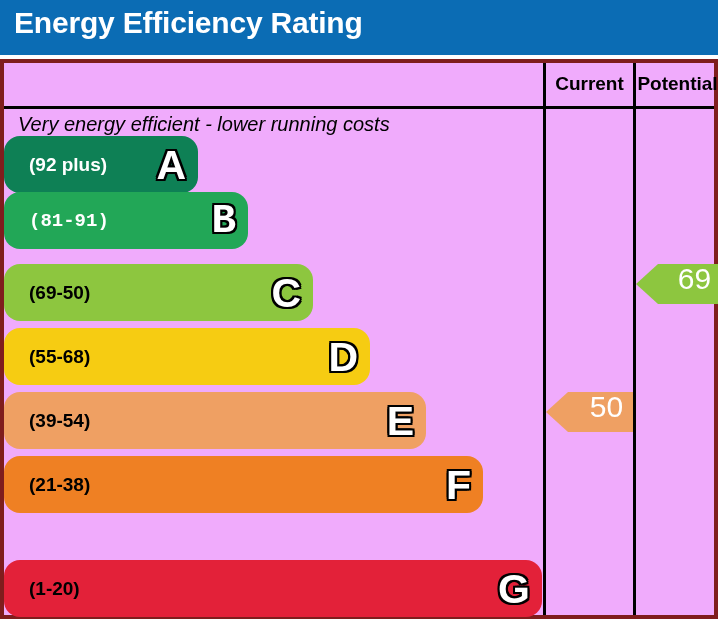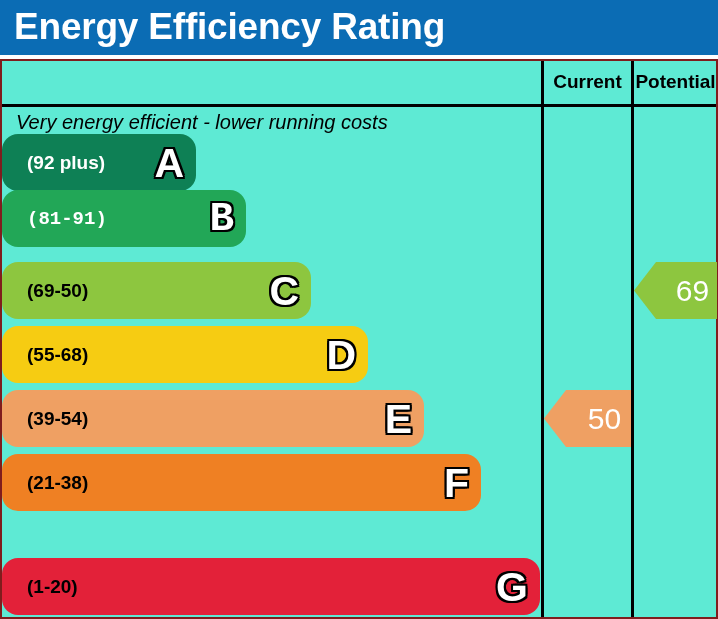--- a/index.html
+++ b/index.html
@@ -27,37 +27,37 @@
     top: 0;
     width: 718px;
     height: 55px;
     background: #0b6cb4;
     box-sizing: border-box;
   }
   .title-text {
     position: absolute;
     left: 14px;
     top: 6px;
-    font-size: 37px;
+    font-size: 30px;
     font-weight: bold;
     color: #ffffff;
     letter-spacing: -0.2px;
     white-space: nowrap;
   }
 
   
   .table-frame {
     position: absolute;
     left: 0;
     top: 59px;
     width: 718px;
     height: 560px;
     box-sizing: border-box;
-    border: 2px solid #7f1d1d;
-    background: #5eead4;
+    border: 4px solid #7f1d1d;
+    background: #f0abfc;
   }
 
   
   .vline {
     position: absolute;
     top: 0;
     width: 3px;
     height: 100%;
     background: #000000;
   }
@@ -145,25 +145,24 @@
     text-shadow:
       -2px -2px 0 #000, 2px -2px 0 #000,
       -2px  2px 0 #000, 2px  2px 0 #000,
       -2px  0   0 #000, 2px  0   0 #000,
        0   -2px 0 #000, 0    2px 0 #000;
   }
 
   
   .marker {
     position: absolute;
-    height: 57px;
+    height: 40px;
     box-sizing: border-box;
     clip-path: polygon(22px 0, 100% 0, 100% 100%, 22px 100%, 0 50%);
     display: flex;
-    align-items: center;
     justify-content: center;
     padding-left: 34px;
     box-sizing: border-box;
   }
   .marker-value {
     font-size: 30px;
     color: #ffffff;
     line-height: 1;
   }
 </style>

